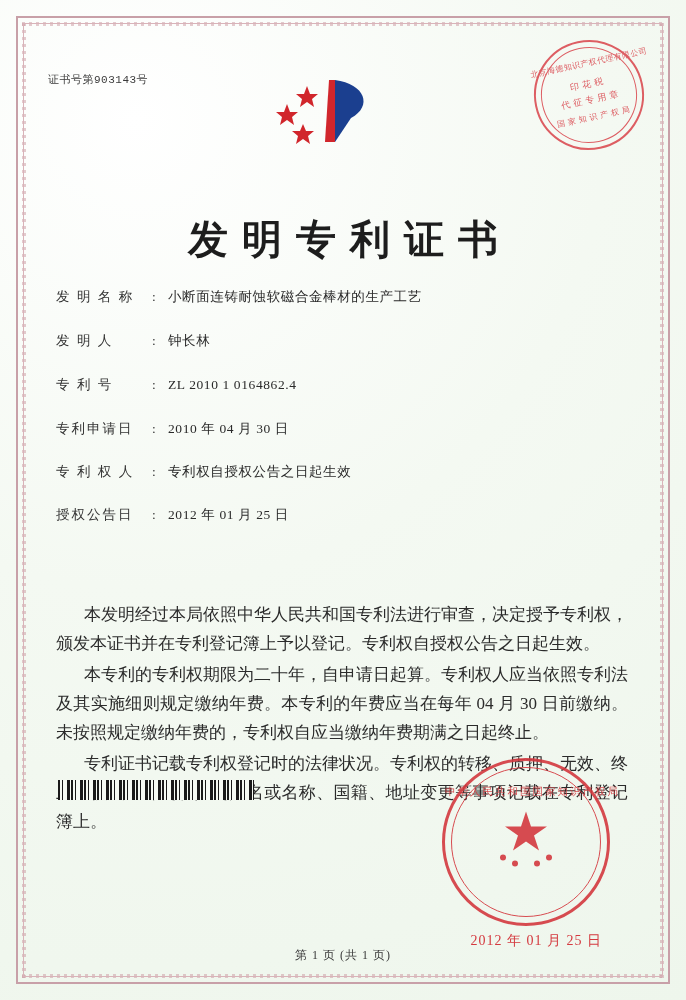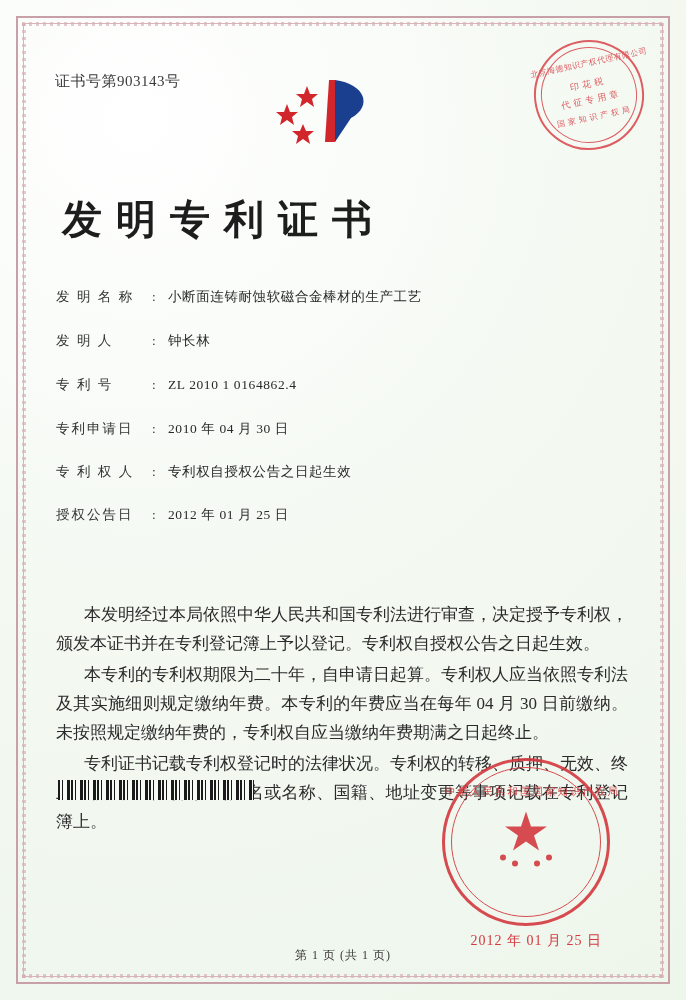--- a/index.html
+++ b/index.html
@@ -63,26 +63,26 @@
     position: absolute;
     left: 48px;
     top: 40px;
     right: 48px;
     bottom: 34px;
   }
 
   
   .cert-number {
     position: absolute;
-    left: 7px;
+    left: 0;
     top: 32px;
-    font-size: 15px;
+    font-size: 11px;
     letter-spacing: .5px;
     color: #3a3a3a;
-    font-family: Liberation Serif, serif;
+    font-family: Liberation Mono, monospace;
   }
 
   .emblem {
     position: absolute;
     left: 50%;
     top: 22px;
     transform: translateX(-50%);
     width: 140px;
     height: 90px;
   }
@@ -117,22 +117,22 @@
   }
   .seal-top .l1 { top: 16px; }
   .seal-top .l2 { top: 36px; font-size: 9px; }
   .seal-top .l3 { top: 52px; font-size: 9px; }
   .seal-top .l4 { top: 70px; }
 
   .title {
     position: absolute;
     left: 0;
     right: 0;
-    top: 152px;
-    text-align: left;
+    top: 172px;
+    text-align: center;
     font-size: 40px;
     font-weight: bold;
     letter-spacing: 14px;
     text-indent: 14px;
     color: #1d1d1d;
     font-family: "Liberation Serif", serif;
   }
 
   
   .fields {

